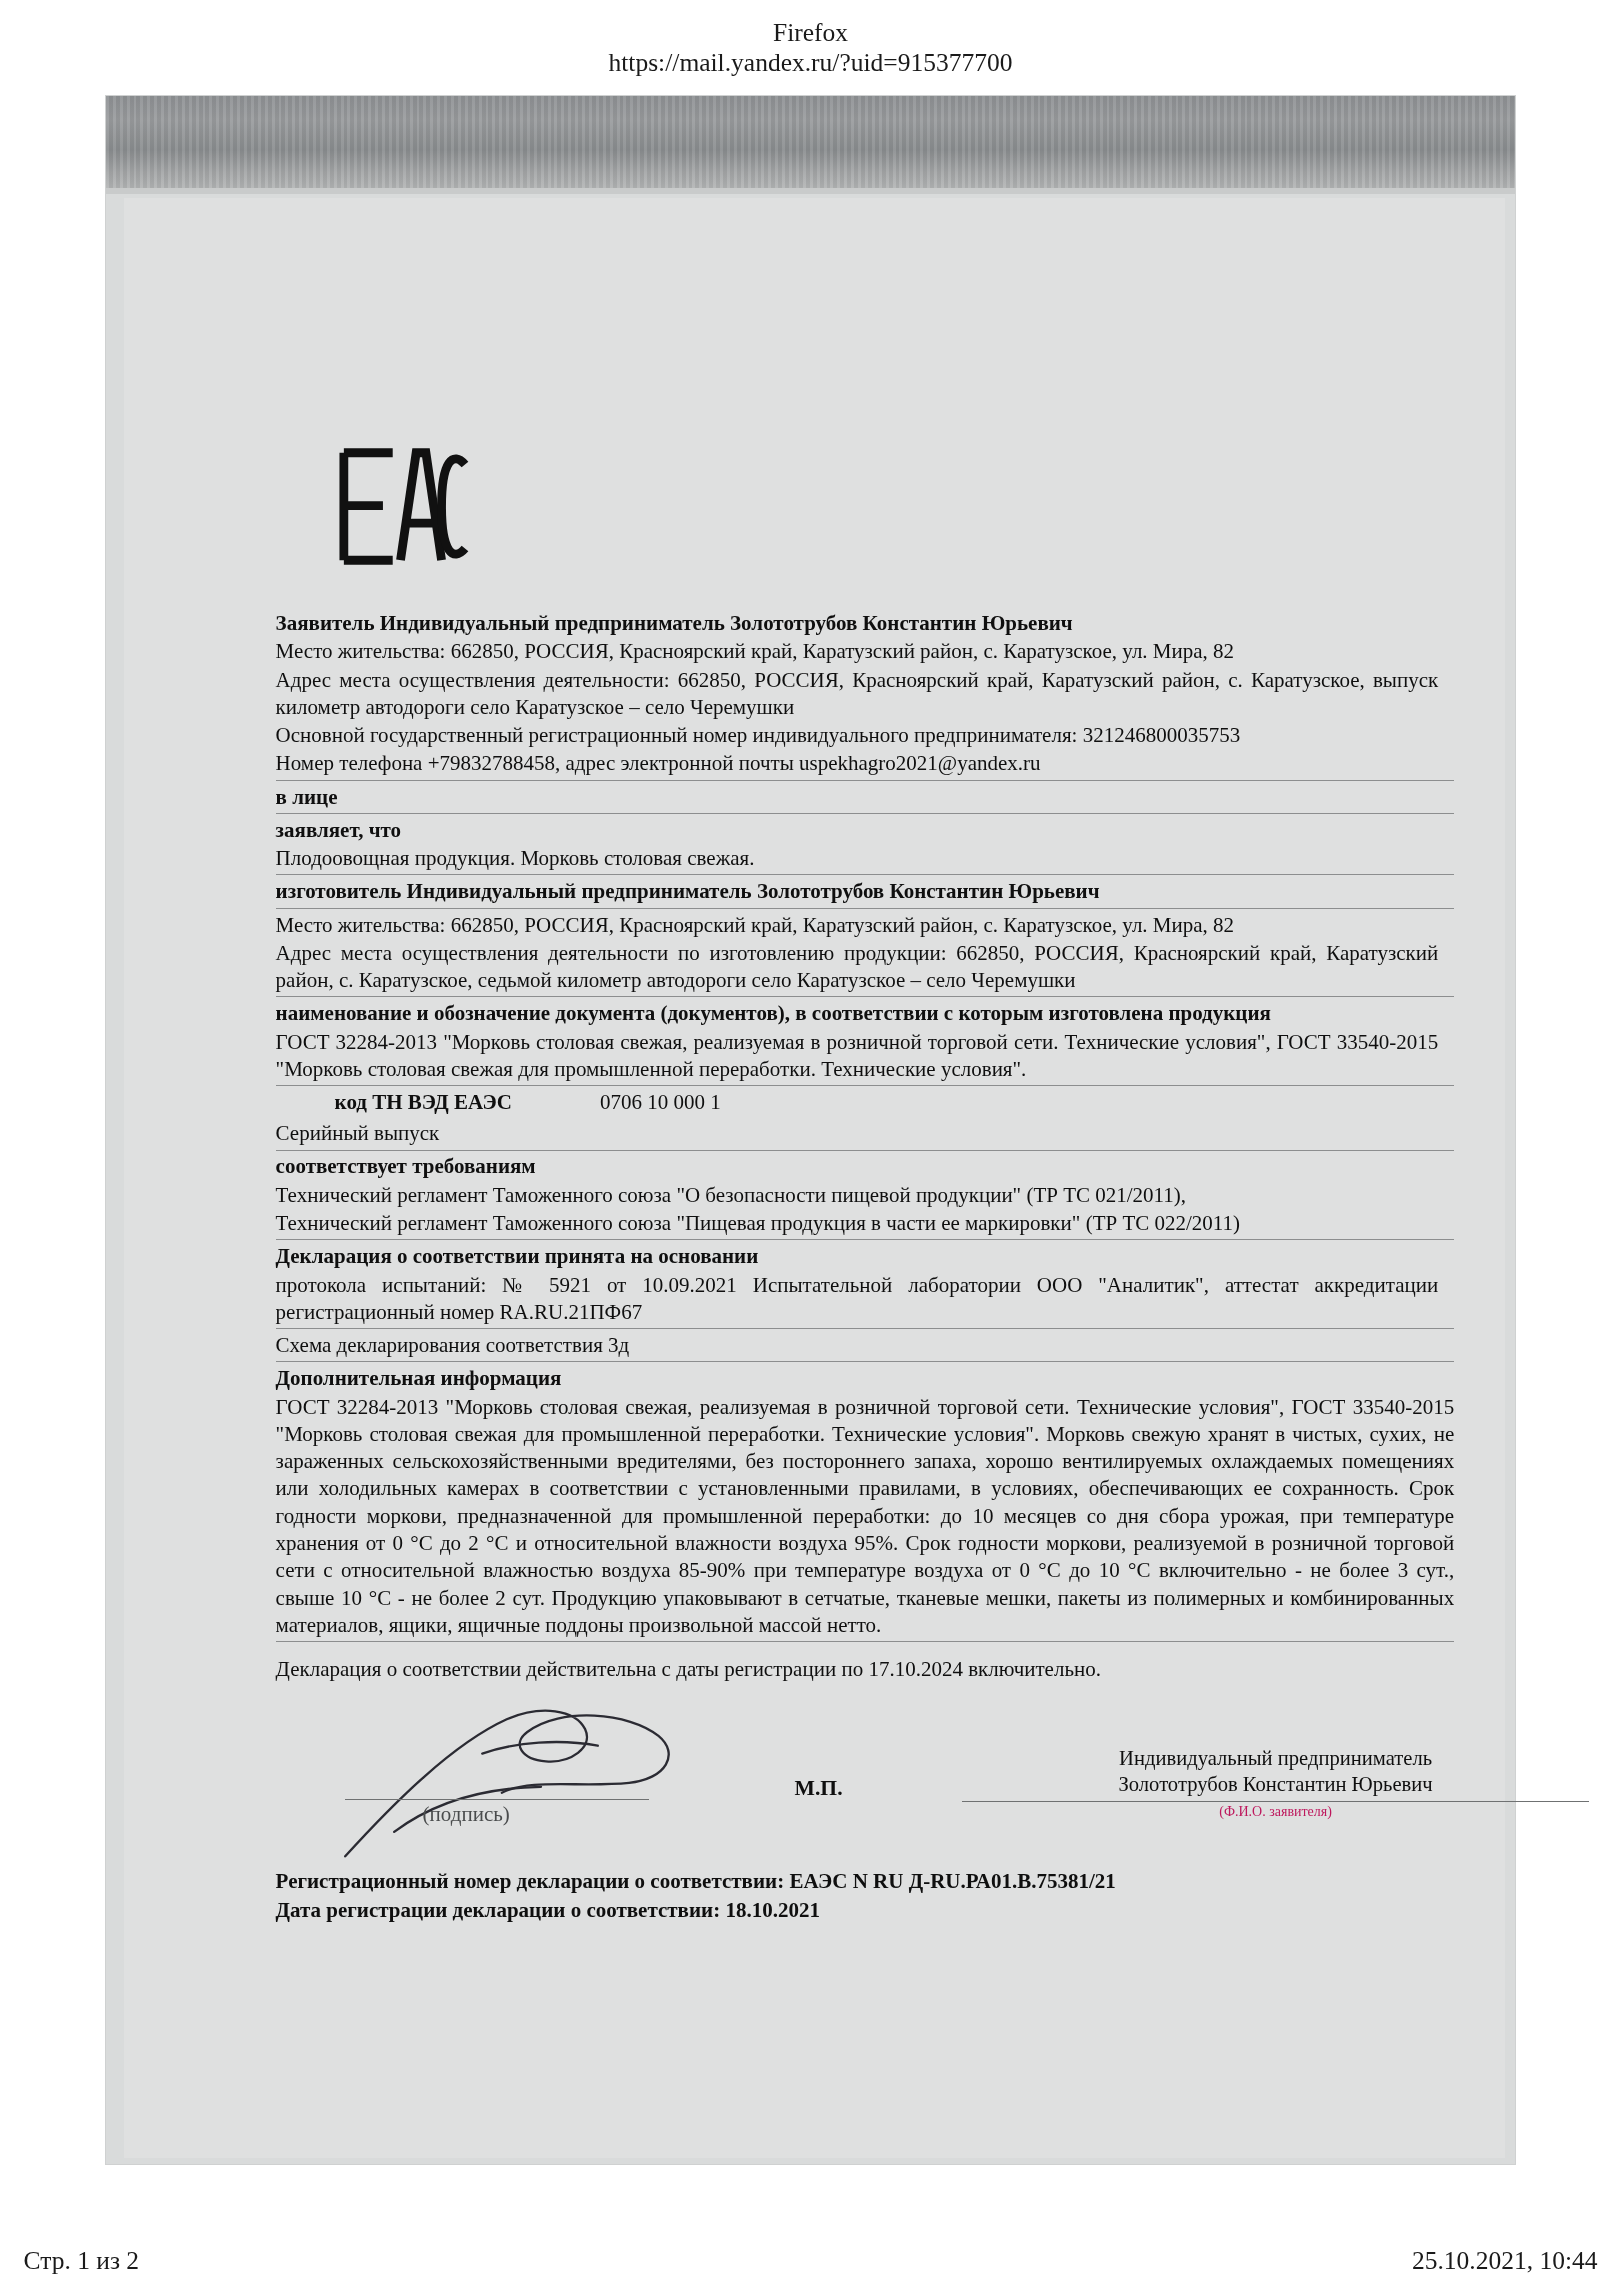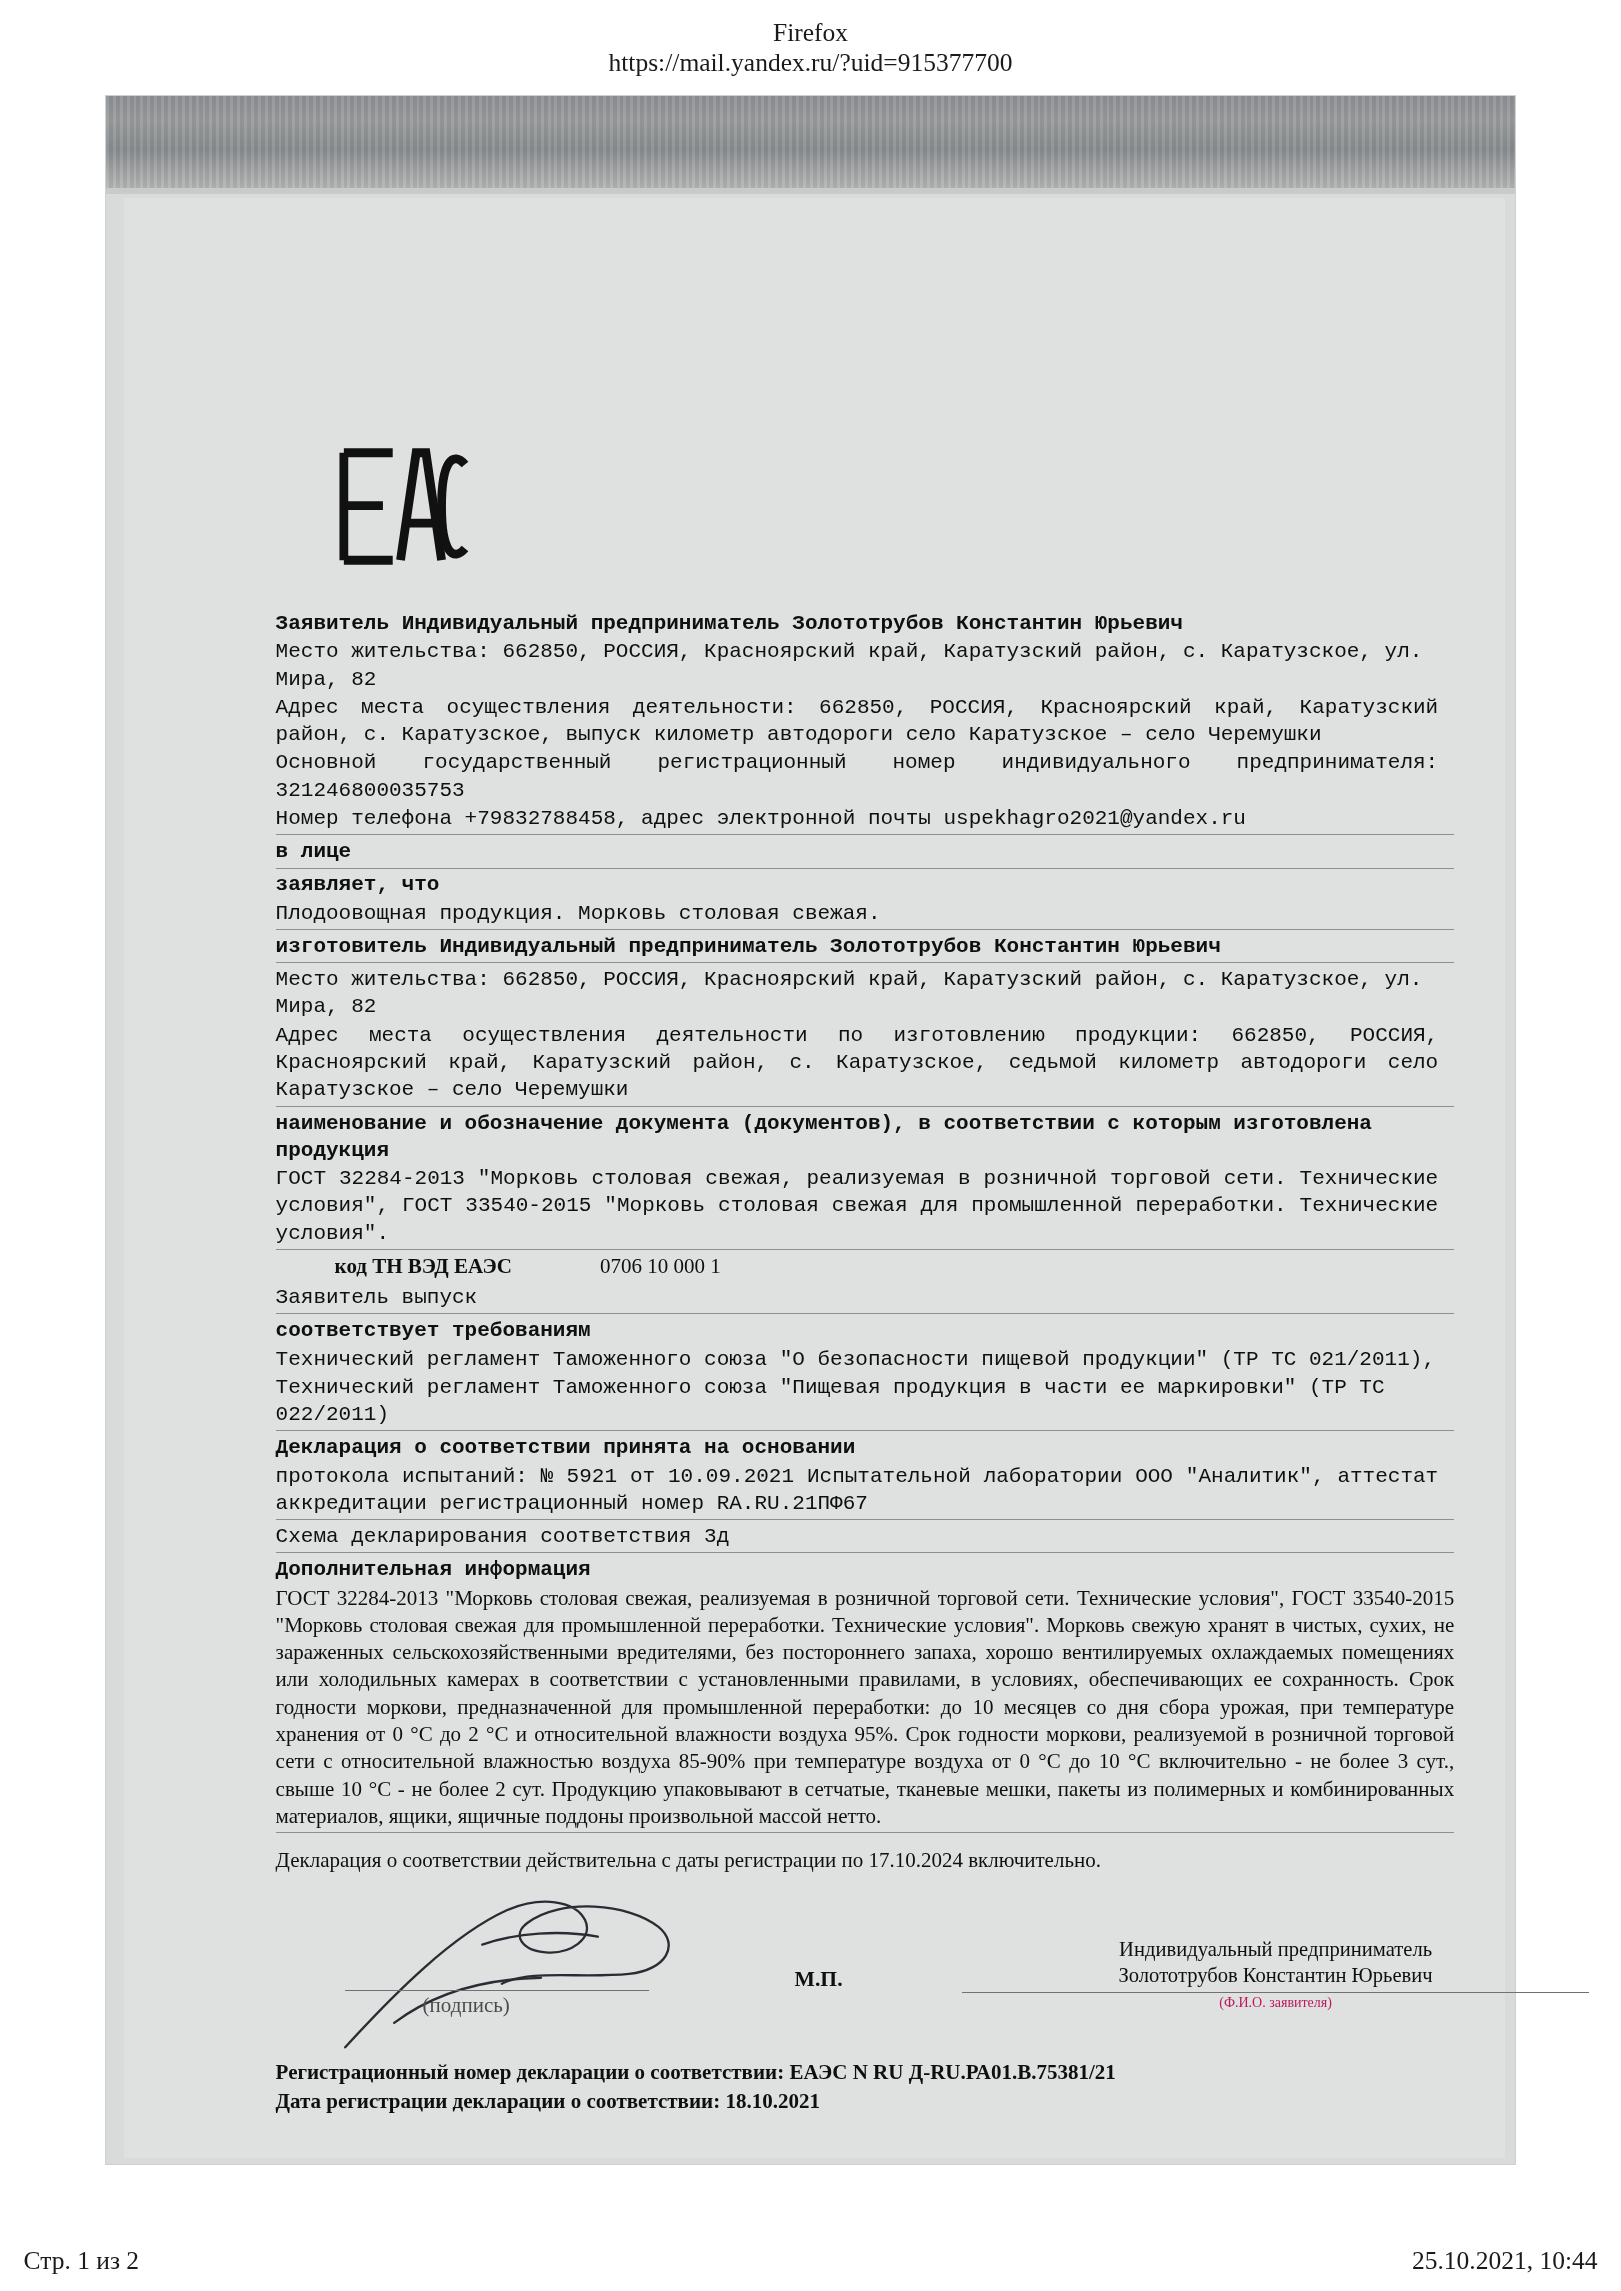--- a/index.html
+++ b/index.html
@@ -105,21 +105,21 @@
   
   .doc-body {
     position: absolute;
     left: 152px;
     right: 51px;
     top: 412px;
     font-size: 21px;
     line-height: 1.30;
     color: #0f0f0f;
   }
-  .row { margin: 0 16px 1px 0; font-family: Liberation Mono, monospace; }
+  .row { margin: 0 16px 1px 0; }
   .b { font-weight: bold; }
   .just { text-align: justify; }
   .hr { border-bottom: 1px solid #8c8e8f; height: 0; margin: 2px 0 2.9px; }
   .indent { padding-left: 69px; }
 
   .kod-line {
     display: flex;
     gap: 88px;
     padding-left: 59px;
     margin-top: 2.9px;
@@ -251,21 +251,21 @@
       <div class="row b">наименование и обозначение документа (документов), в соответствии с которым изготовлена продукция</div>
 
       <div class="row just">ГОСТ 32284-2013 "Морковь столовая свежая, реализуемая в розничной торговой сети. Технические условия", ГОСТ 33540-2015 "Морковь столовая свежая для промышленной переработки. Технические условия".</div>
       <div class="hr"></div>
 
       <div class="kod-line">
         <span class="b">код ТН ВЭД ЕАЭС</span>
         <span>0706 10 000 1</span>
       </div>
 
-      <div class="row" style="margin-top:3.9px">Заявитель выпуск</div>
+      <div class="row" style="margin-top:3.9px">Серийный выпуск</div>
       <div class="hr"></div>
 
       <div class="row b">соответствует требованиям</div>
 
       <div class="row">Технический регламент Таможенного союза "О безопасности пищевой продукции" (ТР ТС 021/2011),</div>
       <div class="row">Технический регламент Таможенного союза "Пищевая продукция в части ее маркировки" (ТР ТС 022/2011)</div>
       <div class="hr"></div>
 
       <div class="row b">Декларация о соответствии принята на основании</div>
 

